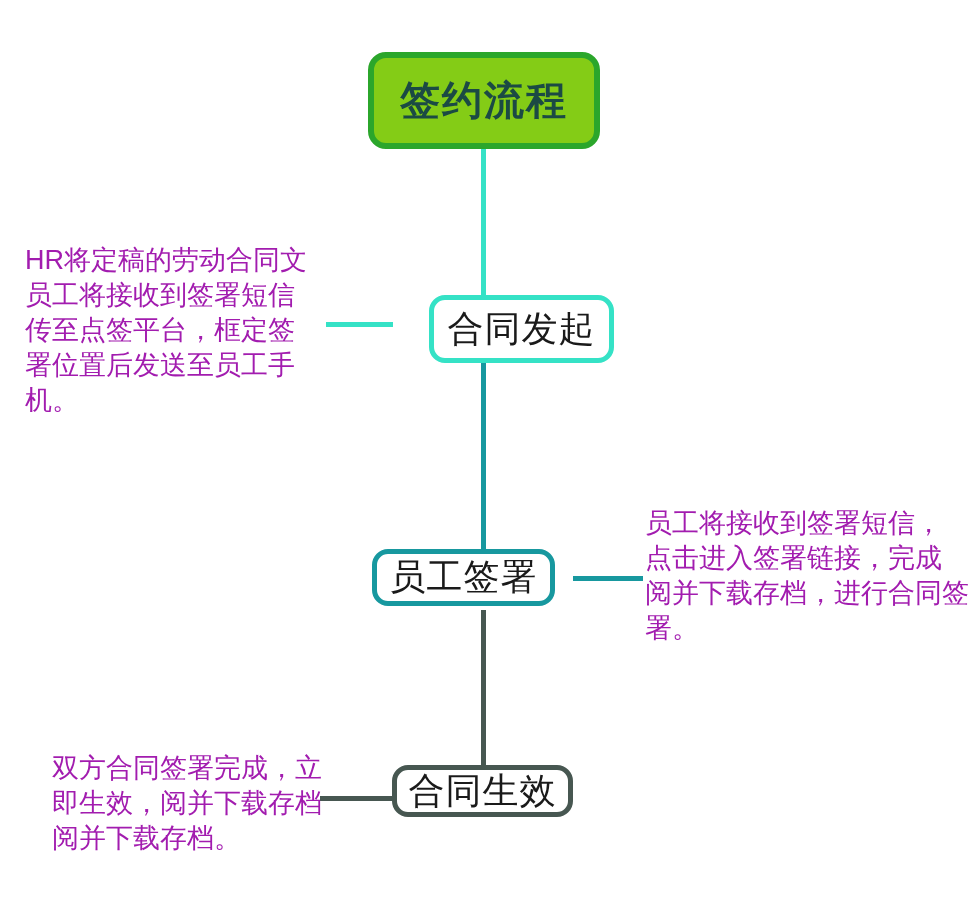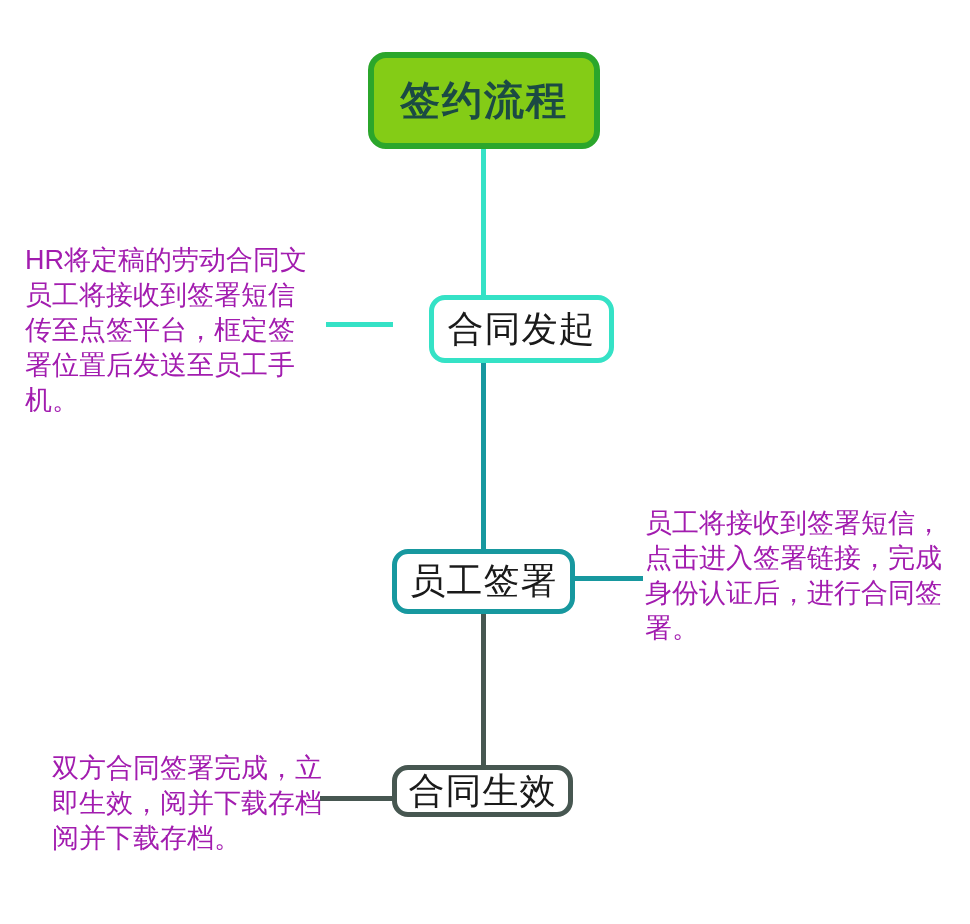--- a/index.html
+++ b/index.html
@@ -2,21 +2,21 @@
 <html><head>
 <meta charset="utf-8">
 <style>
   html,body{margin:0;padding:0;background:#ffffff;}
   body{font-family:"Liberation Sans","DejaVu Sans",sans-serif;}
   .canvas{position:relative;width:970px;height:924px;background:#ffffff;overflow:hidden;}
 
   .node{position:absolute;box-sizing:border-box;display:flex;align-items:center;justify-content:center;background:#ffffff;border-radius:16px;color:#1a1a1a;font-size:36px;letter-spacing:1px;white-space:nowrap;}
   .node-root{left:368px;top:52px;width:232px;height:97px;background:#84cc16;border:6px solid #2ba62b;border-radius:18px;color:#1b4a44;font-size:40px;font-weight:bold;letter-spacing:2px;}
   .node-step1{left:393px;top:295px;width:185px;height:68px;border:5px solid #35e2c6;margin-left:36px;}
-  .node-step2{left:392px;top:549px;width:183px;height:65px;border:5px solid #17989f;}
+  .node-step2{left:372px;top:549px;width:183px;height:57px;border:5px solid #17989f;}
   .node-step3{left:392px;top:765px;width:181px;height:52px;border:5px solid #475751;}
 
   .vline{position:absolute;width:5px;left:481px;}
   .vline-1{top:147px;height:150px;background:#35e2c6;}
   .vline-2{top:361px;height:190px;background:#17989f;}
   .vline-3{top:610px;height:157px;background:#475751;}
 
   .hline{position:absolute;height:5px;}
   .hline-1{left:326px;top:322px;width:67px;background:#35e2c6;}
   .hline-2{left:573px;top:576px;width:70px;background:#17989f;}
@@ -50,21 +50,21 @@
     <div>HR将定稿的劳动合同文</div>
     <div>员工将接收到签署短信</div>
     <div>传至点签平台，框定签</div>
     <div>署位置后发送至员工手</div>
     <div>机。</div>
   </div>
 
   <div class="annotation annotation-2">
     <div>员工将接收到签署短信，</div>
     <div>点击进入签署链接，完成</div>
-    <div>身份认证后，进行合同签</div>
+    <div>阅并下载存档，进行合同签</div>
     <div>署。</div>
   </div>
 
   <div class="annotation annotation-3">
     <div>双方合同签署完成，立</div>
     <div>即生效，阅并下载存档</div>
     <div>阅并下载存档。</div>
   </div>
 
 </div>

